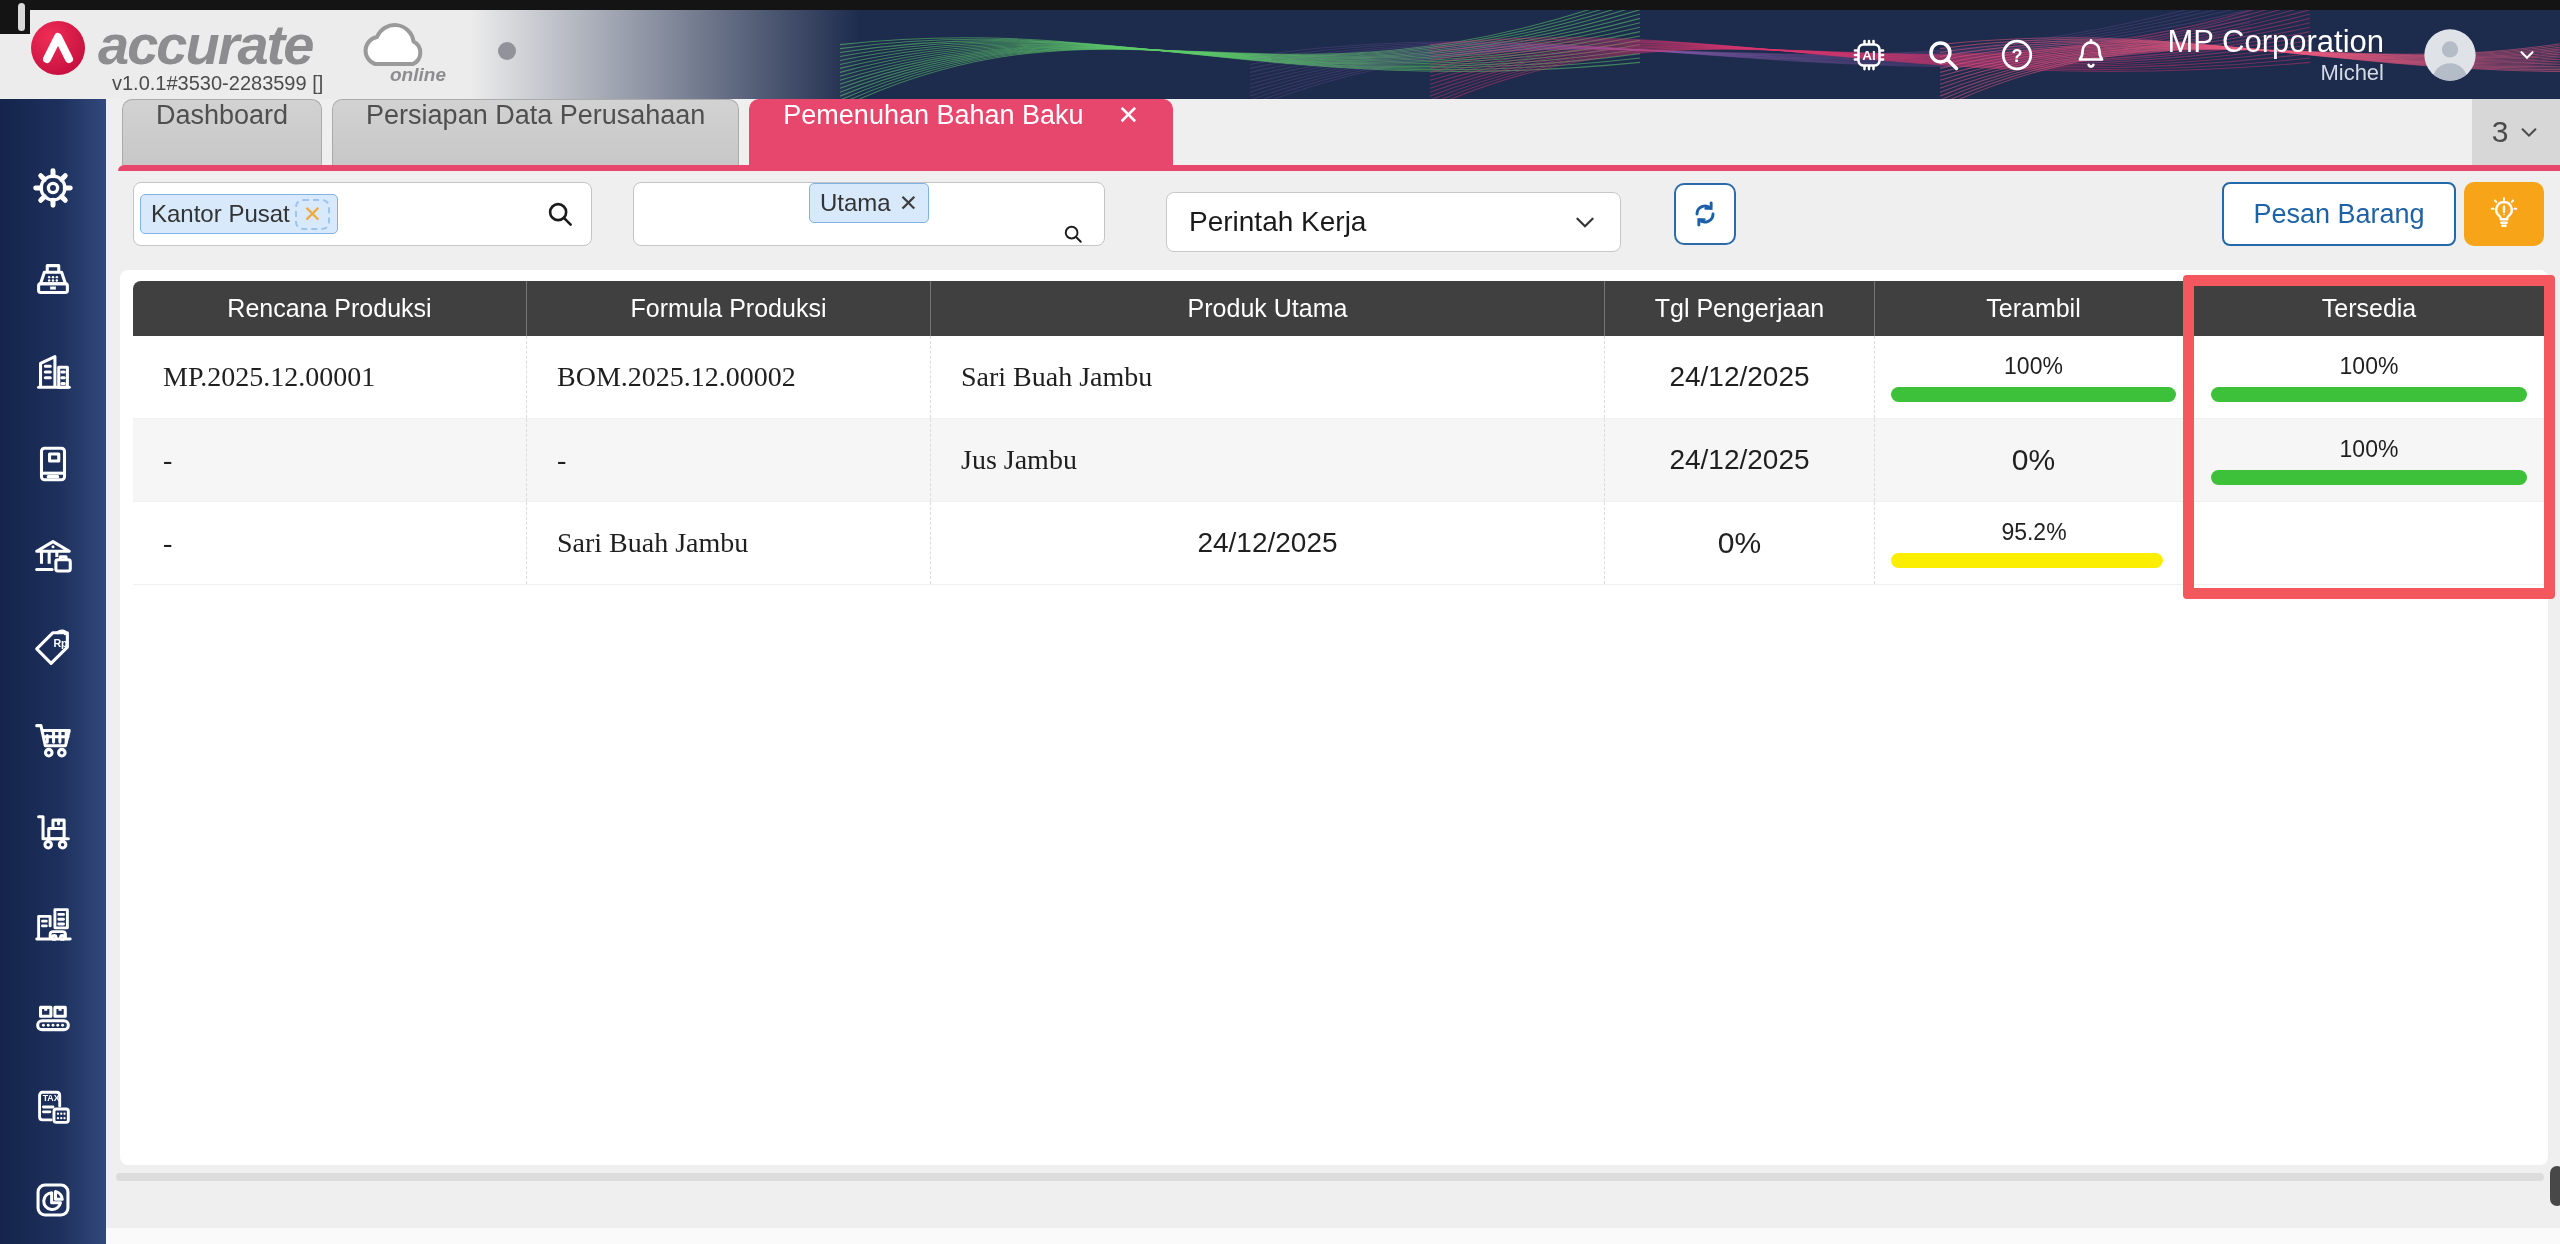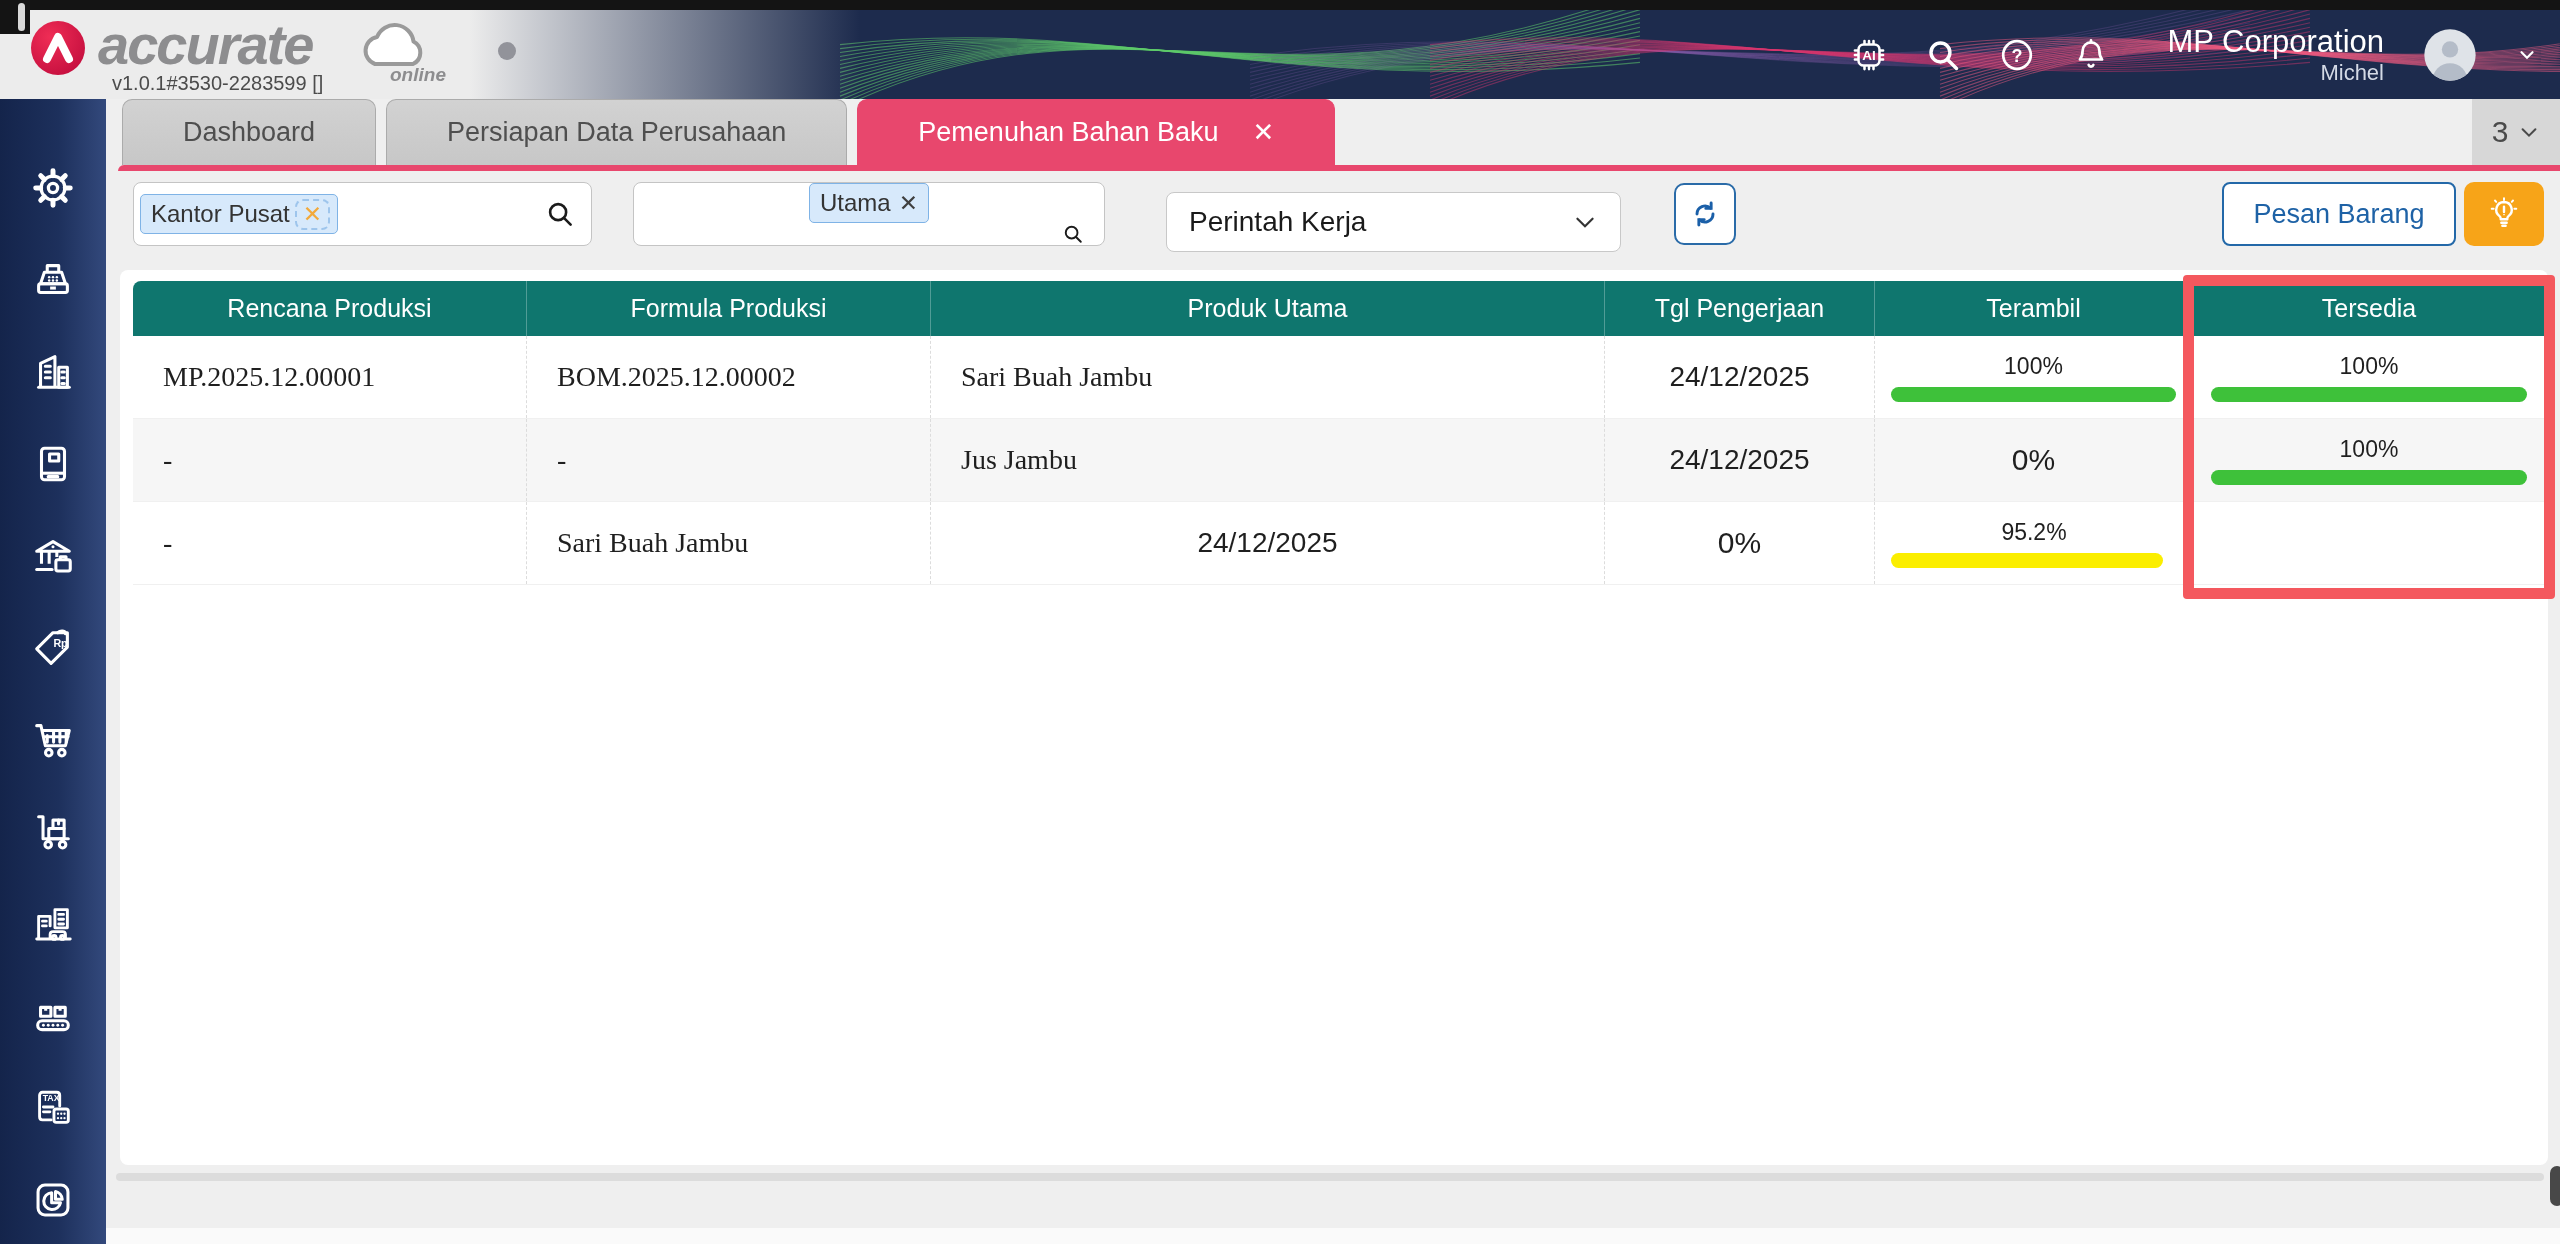--- a/index.html
+++ b/index.html
@@ -36,21 +36,21 @@
   
   aside{position:absolute;left:0;top:99px;width:106px;height:1145px;
       background:linear-gradient(90deg,#14244b 0%,#1d305c 55%,#33497c 100%);z-index:20;
       display:flex;flex-direction:column;align-items:center;padding-top:65px;gap:44px;box-sizing:border-box;}
   .side-btn{width:50px;height:48px;display:flex;align-items:center;justify-content:center;cursor:pointer;}
   .side-btn svg{width:46px;height:46px;}
 
   
   .tabbar{left:106px;top:99px;right:0;height:66px;background:#efefef;display:flex;align-items:stretch;
       padding-left:16px;gap:10px;z-index:10;}
-  .tab{display:flex;align-items:center;padding:0 60px;font-size:27px;color:#4f4f4f;
+  .tab{display:flex;padding:0 33px;font-size:27px;color:#4f4f4f;
       background:linear-gradient(#d2d2d2,#c7c7c7);border:1px solid #ababab;border-bottom:none;
       border-radius:10px 10px 0 0;white-space:nowrap;}
   .tab.active{background:#e8476d;border-color:#e8476d;color:#fff;}
   .tab-close{margin-left:34px;font-size:26px;font-weight:bold;color:#fff;}
   .tab-more{position:absolute;right:0;top:0;height:66px;width:88px;background:#d7d7d7;
       display:flex;align-items:center;justify-content:center;gap:10px;font-size:30px;color:#4a4a4a;}
   .accentline{left:118px;top:165px;right:0;height:6px;background:#e8476d;border-radius:8px 0 0 0;z-index:11;}
 
   
   main{position:absolute;left:106px;top:171px;right:0;bottom:0;background:#efefef;}
@@ -73,21 +73,21 @@
   .refresh-btn{position:absolute;left:1568px;top:1px;width:62px;height:62px;background:#fff;
       border:2px solid #2a6ba8;border-radius:10px;display:flex;align-items:center;justify-content:center;}
   .pesan-btn{position:absolute;left:2116px;width:234px;height:64px;background:#fff;border:2px solid #2368a8;
       border-radius:8px;display:flex;align-items:center;justify-content:center;font-size:27px;color:#1e62a6;box-sizing:border-box;}
   .hint-btn{position:absolute;left:2358px;width:80px;height:64px;background:#f7a418;border:none;border-radius:10px;
       display:flex;align-items:center;justify-content:center;}
 
   
   .tbl{position:absolute;left:27px;top:110px;width:2412px;}
   .trow{display:grid;grid-template-columns:394px 404px 674px 270px 318px 352px;}
-  .thead{height:55px;background:#0f766e;border-radius:8px 8px 0 0;overflow:hidden;}
+  .thead{height:55px;background:#404040;border-radius:8px 8px 0 0;overflow:hidden;}
   .th{display:flex;align-items:center;justify-content:center;color:#fff;font-size:25px;border-right:1px solid rgba(255,255,255,.28);}
   .th:last-child{border-right:none;}
   .tbody-row{height:82px;background:#fff;border-bottom:1px solid #f0f0f0;}
   .tbody-row.alt{background:#f6f6f6;}
   .td{display:flex;align-items:center;font-size:28px;color:#1f1f1f;border-right:1px dashed #dcdcdc;box-sizing:border-box;}
   .td:last-child{border-right:none;}
   .td.txt{padding-left:30px;font-family:Liberation Serif, serif;}
   .td.ctr{justify-content:center;}
   .prog{flex-direction:column;justify-content:center;gap:7px;}
   .pct{font-size:23px;color:#1f1f1f;}

